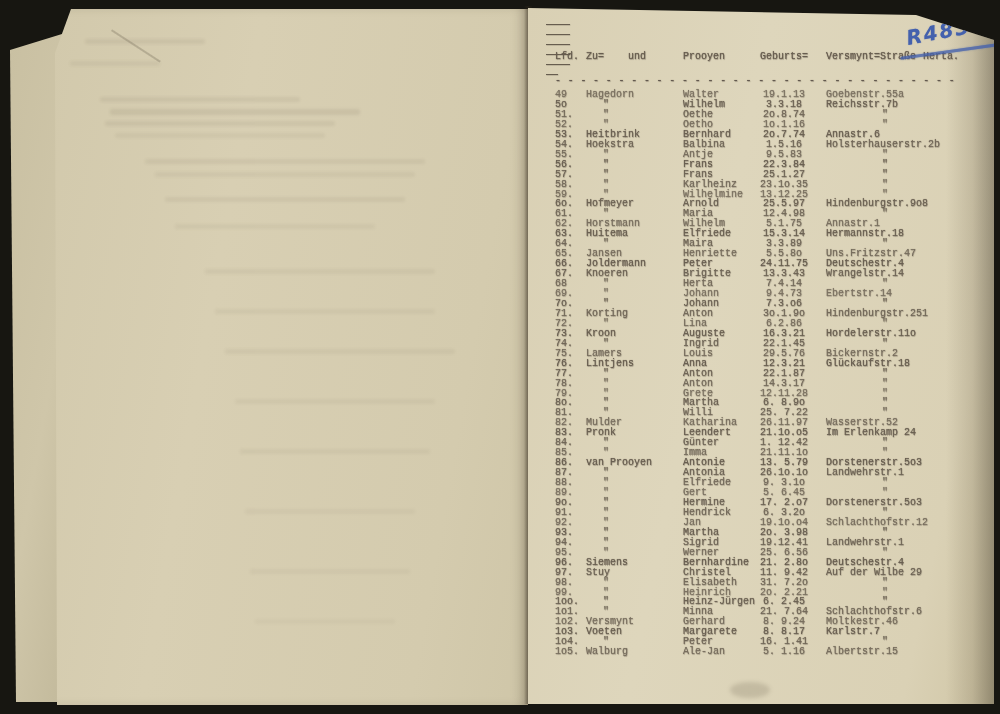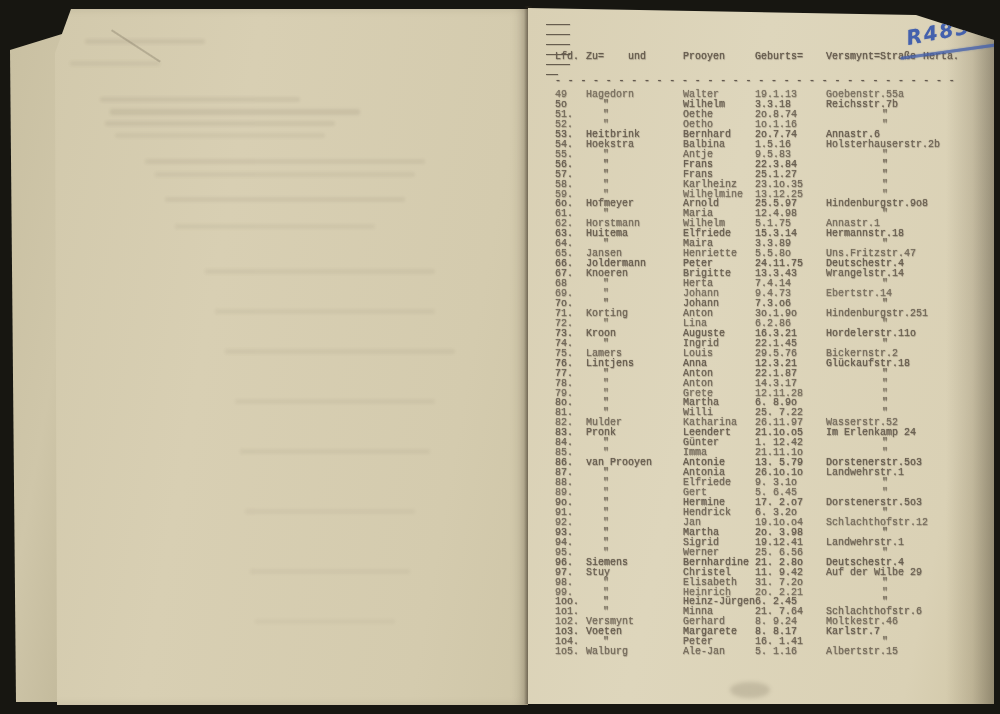--- a/index.html
+++ b/index.html
@@ -39,21 +39,21 @@
     position:absolute;left:18px;top:0;width:100%;height:100%;
     color:#675d4f;font-size:10px;line-height:10px;white-space:pre;
     text-shadow:0 0 .9px rgba(103,93,79,.95),.4px .5px .7px rgba(103,93,79,.45);
     text-decoration:underline;
   }
   .hrow{position:absolute;left:0;width:100%;height:10px;}
   .hcell,.cell{position:absolute;top:0;display:block;}
   .c-nr   {left:9px;  width:30px;}
   .c-name {left:40px; width:96px;}
   .c-vor  {left:137px;width:71px;}
-  .c-birth{left:209px;width:58px;text-align:left;}
+  .c-birth{left:209px;width:58px;text-align:center;}
   .c-addr {left:280px;width:130px;}
   .c-rem  {left:377px;width:80px;}
   .sep{position:absolute;left:9px;top:70px;letter-spacing:.35px;color:#5d544a;}
   .rows{position:absolute;left:0;top:84px;width:100%;}
   .trow{position:absolute;left:0;width:100%;height:10px;}
   .cell.ditto.c-name{padding-left:17px;}
   .cell.ditto.c-addr{padding-left:56px;}
   .cell.ditto{color:#6d6355;}
   
   .hw{

